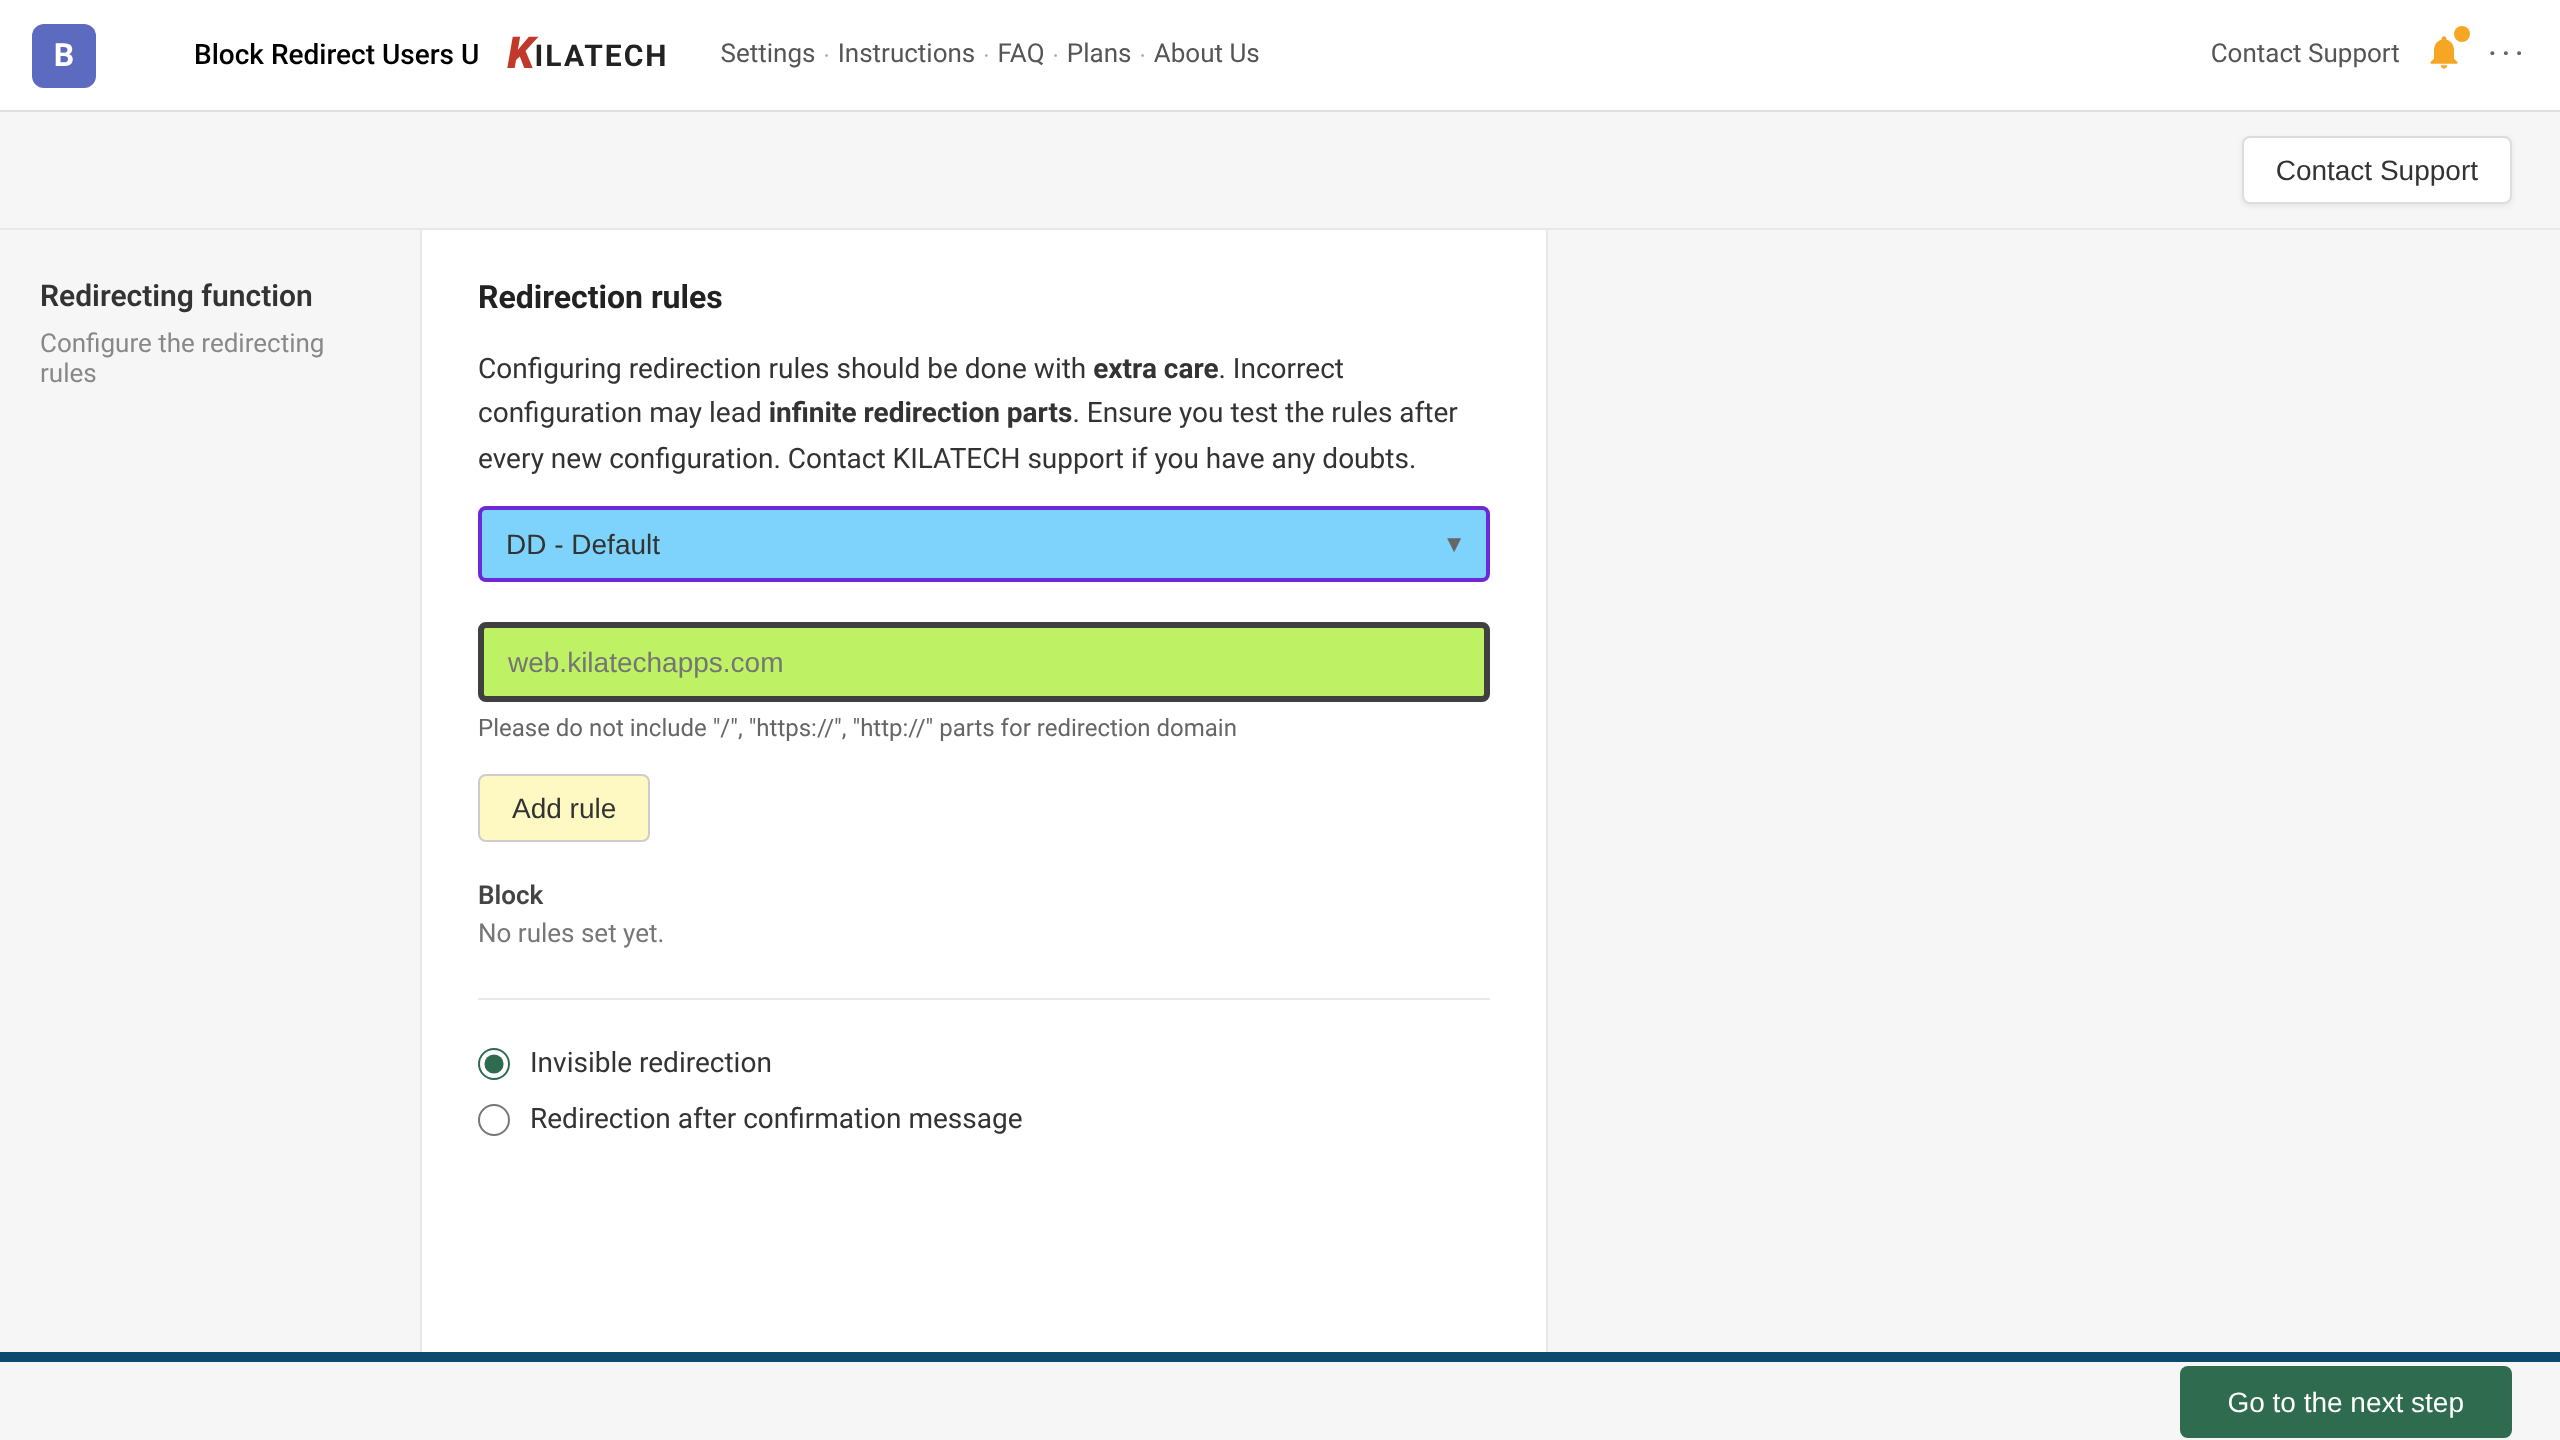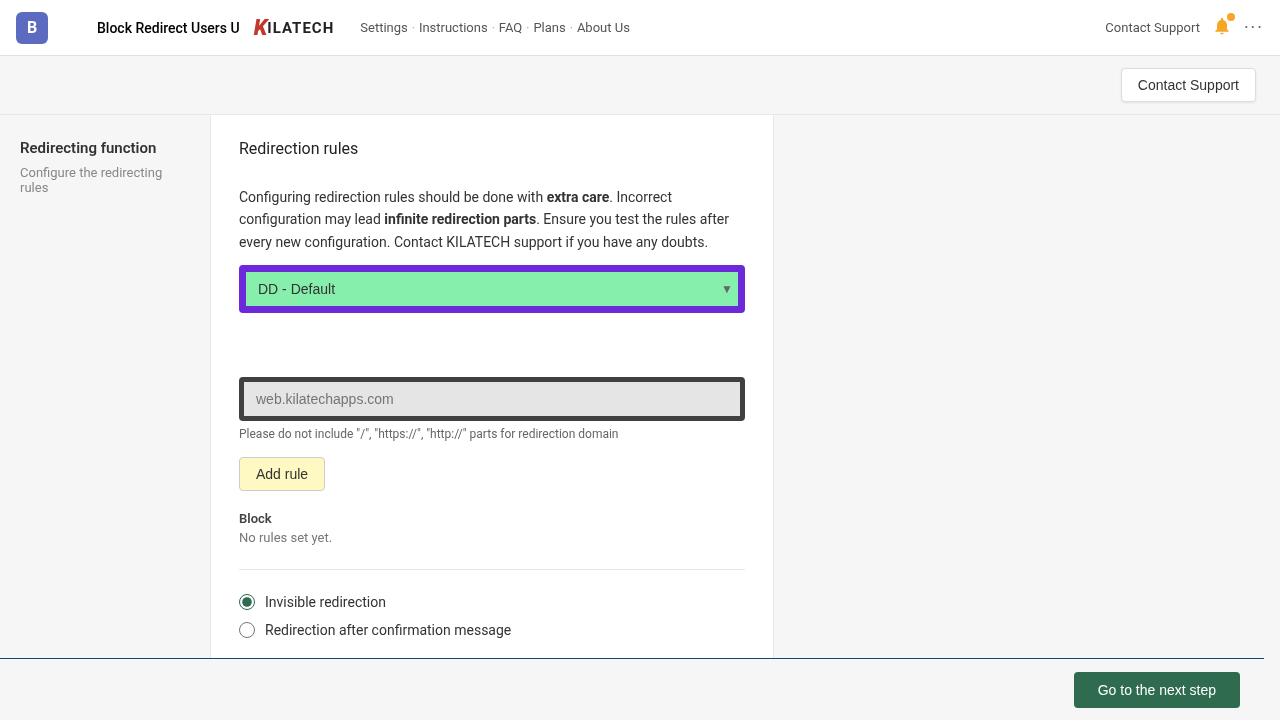--- a/index.html
+++ b/index.html
@@ -187,23 +187,23 @@
       max-width: 780px;
     }
 
     .right-panel {
       flex: 1;
     }
 
     
     .section-title {
       font-size: 16px;
-      font-weight: 400;
+      font-weight: 700;
       color: #222;
-      margin-bottom: 28px;
+      margin-bottom: 16px;
     }
 
     .warning-text {
       font-size: 14px;
       color: #333;
       line-height: 1.6;
       margin-bottom: 12px;
     }
 
     .warning-text strong {
@@ -225,49 +225,48 @@
     }
 
     .select-wrapper {
       position: relative;
       margin-bottom: 20px;
     }
 
     .country-select {
       width: 100%;
       padding: 9px 36px 9px 12px;
-      border: 7px solid #6d28d9;
+      border: 2px solid #6d28d9;
       border-radius: 4px;
       font-size: 14px;
       color: #333;
-      background: #86efac;
+      background: #7dd3fc;
       appearance: none;
       cursor: pointer;
     }
 
     .select-arrow {
       position: absolute;
       right: 12px;
       top: 50%;
       transform: translateY(-50%);
       pointer-events: none;
       color: #666;
       font-size: 12px;
     }
 
     .text-input {
       width: 100%;
       padding: 9px 12px;
-      border: 5px solid #404040;
+      border: 3px solid #404040;
       border-radius: 4px;
       font-size: 14px;
       color: #666;
-      background: #e5e5e5;
+      background: #bef264;
       outline: none;
-      margin-top: 44px;
     }
 
     .input-hint {
       font-size: 12px;
       color: #666;
       margin-top: 6px;
       margin-bottom: 16px;
     }
 
     .add-rule-btn {
@@ -332,24 +331,24 @@
     .radio-label {
       font-size: 14px;
       color: #333;
     }
 
     
     .footer-bar {
       position: fixed;
       bottom: 0;
       left: 0;
-      right: 16px;
-      height: 62px;
+      right: 0;
+      height: 44px;
       background: #f6f6f7;
-      border-top: 1px solid #0c4a6e;
+      border-top: 5px solid #0c4a6e;
       display: flex;
       align-items: center;
       justify-content: flex-end;
       padding: 0 24px;
     }
 
     .next-step-btn {
       background: #2e6b4f;
       color: #fff;
       border: none;

